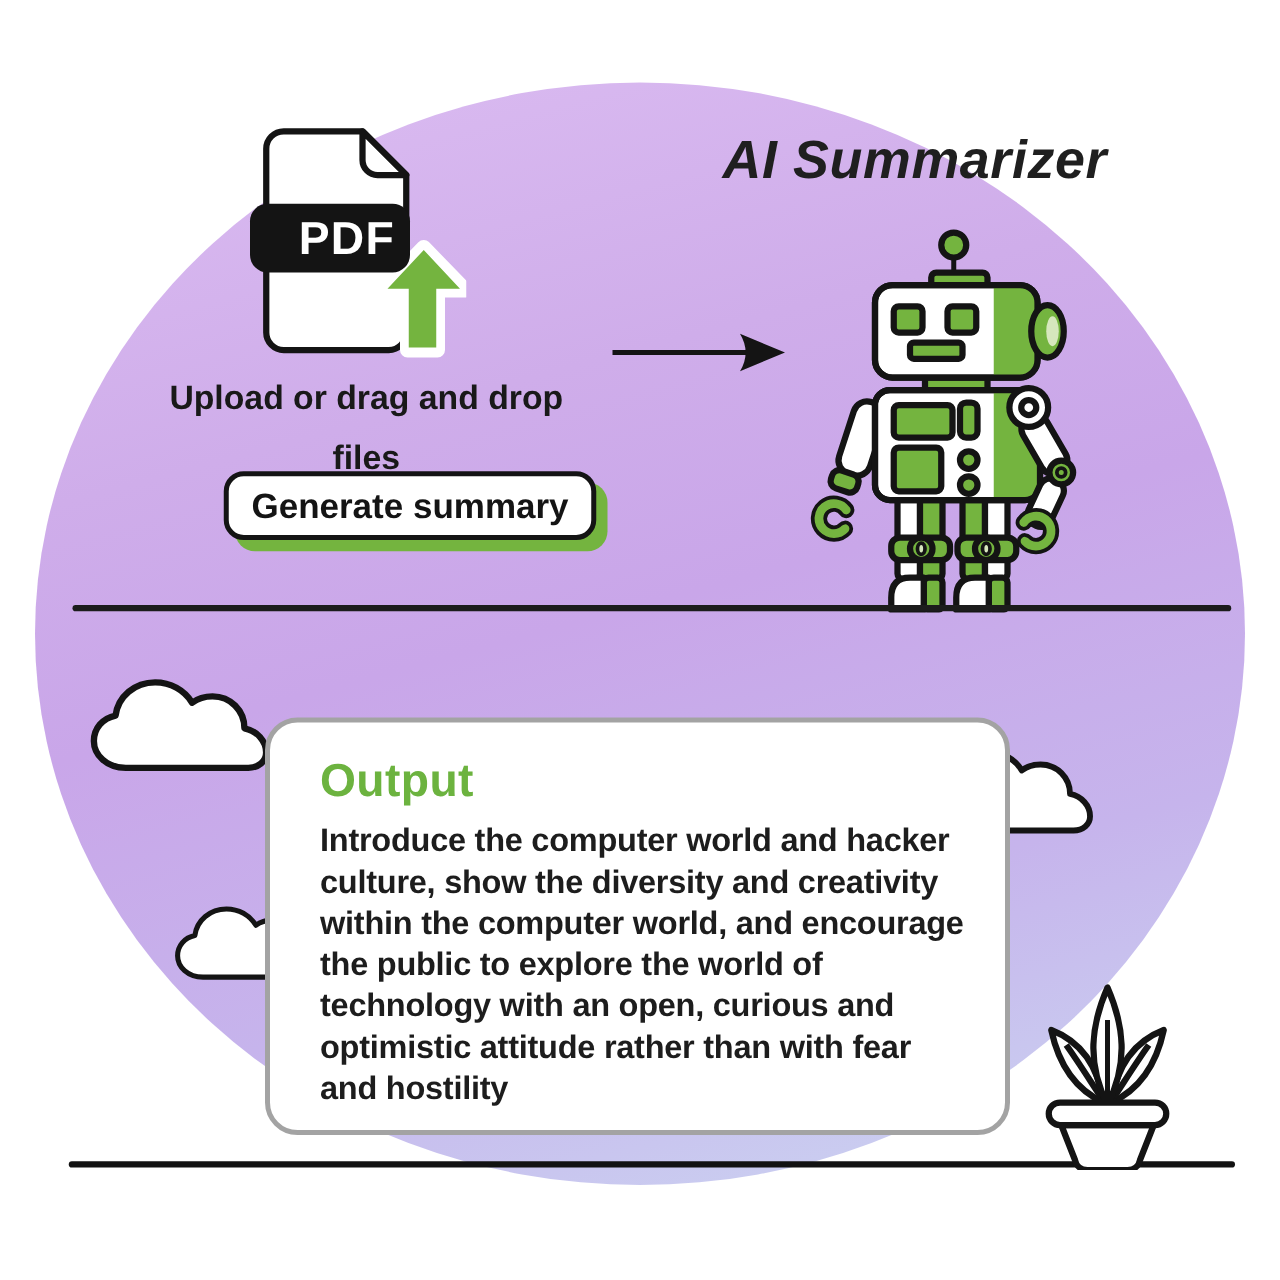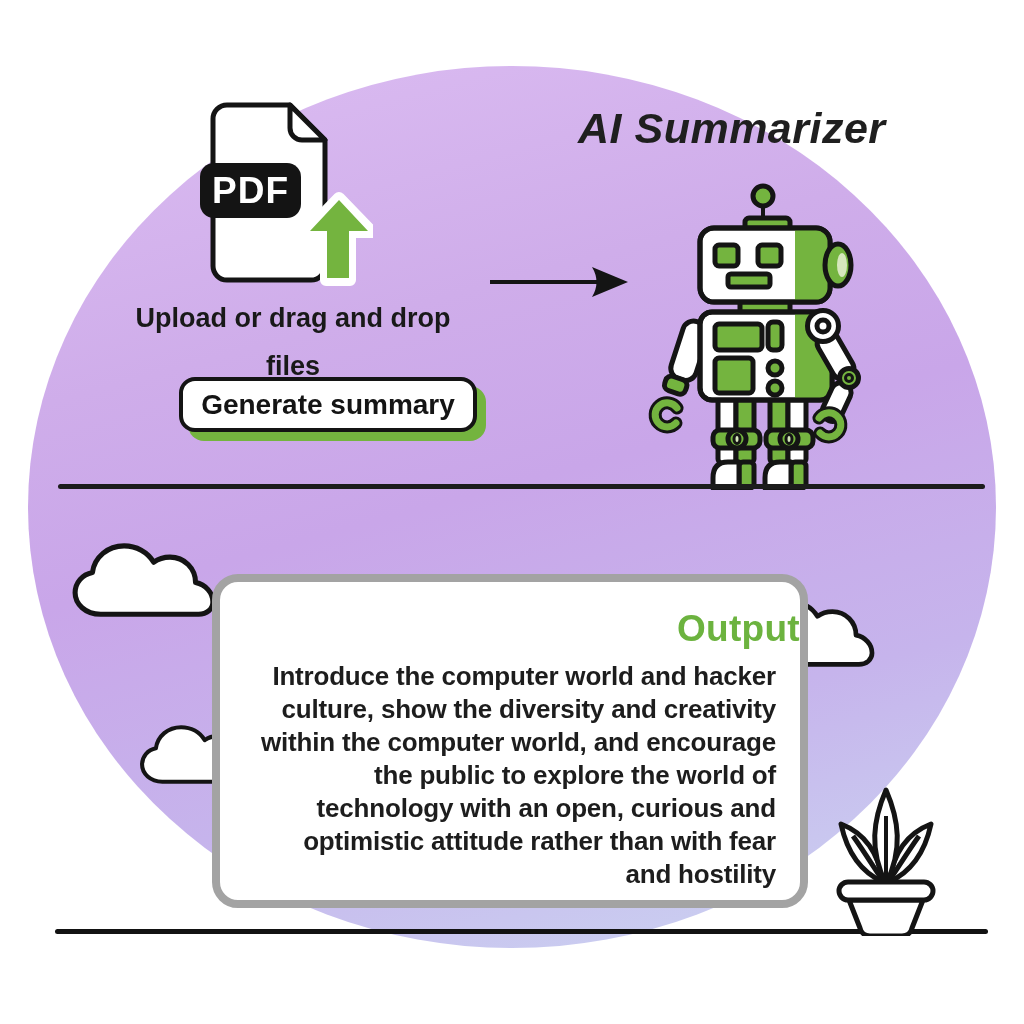--- a/index.html
+++ b/index.html
@@ -10,21 +10,21 @@
   .circle-bg{
     position:absolute;left:28px;top:66px;width:968px;height:882px;border-radius:50%;
     background:linear-gradient(165deg,#dcbdf2 0%,#cfadea 30%,#c9a6e9 48%,#c6b4ec 72%,#ccd8f2 100%);
   }
   
   .pdf-wrap{position:absolute;left:198px;top:98px;width:175px;height:190px;cursor:pointer;}
   .pdf-wrap svg{position:absolute;left:0;top:0;}
   .pdf-badge{
     position:absolute;left:2px;top:65px;width:101px;height:55px;border-radius:14px;
     background:#141414;color:#ffffff;display:flex;align-items:center;justify-content:center;
-    font-size:37px;font-weight:700;letter-spacing:1px;
+    font-size:37px;font-weight:700;letter-spacing:1px;padding-left:27px;
   }
   .upload-caption{
     position:absolute;left:133px;top:294px;width:320px;text-align:center;
     font-size:27px;line-height:48px;font-weight:700;color:#191919;
   }
   .generate-btn{
     position:absolute;left:140px;top:377px;width:298px;height:55px;
     background:#ffffff;border:4px solid #141414;border-radius:16px;
     box-shadow:9px 9px 0 0 #74b43f;
     font-family:inherit;font-size:28px;font-weight:700;color:#141414;cursor:pointer;
@@ -36,21 +36,21 @@
   }
   .flow-arrow{position:absolute;left:488px;top:262px;}
   .robot{position:absolute;left:645px;top:182px;}
   .divider-line{position:absolute;left:58px;top:484px;width:927px;height:5px;background:#1c1c1c;border-radius:3px;}
   .cloud{position:absolute;z-index:1;}
   .cloud.c1{left:70px;top:533px;}
   .cloud.c2{left:138px;top:712px;}
   .cloud.c3{left:740px;top:590px;}
   .output-card{
     position:absolute;left:212px;top:574px;width:596px;height:334px;z-index:5;
-    background:#ffffff;border:8px solid #a3a3a3;border-radius:26px;box-sizing:border-box;text-align:right;
+    background:#ffffff;border:4px solid #a3a3a3;border-radius:26px;box-sizing:border-box;
   }
   .output-heading{
     margin:26px 0 10px 40px;font-size:37px;font-weight:800;color:#6cb33f;letter-spacing:.3px;
   }
   .output-body{
     margin:0 24px 0 40px;font-size:26px;line-height:33px;font-weight:600;color:#1d1d1d;letter-spacing:-.2px;
   }
   .plant{position:absolute;left:826px;top:786px;z-index:4;}
   .ground-line{position:absolute;left:55px;top:929px;width:933px;height:5px;background:#121212;border-radius:3px;z-index:2;}
   svg .ink{stroke:#141414;stroke-width:5;stroke-linejoin:round;}

